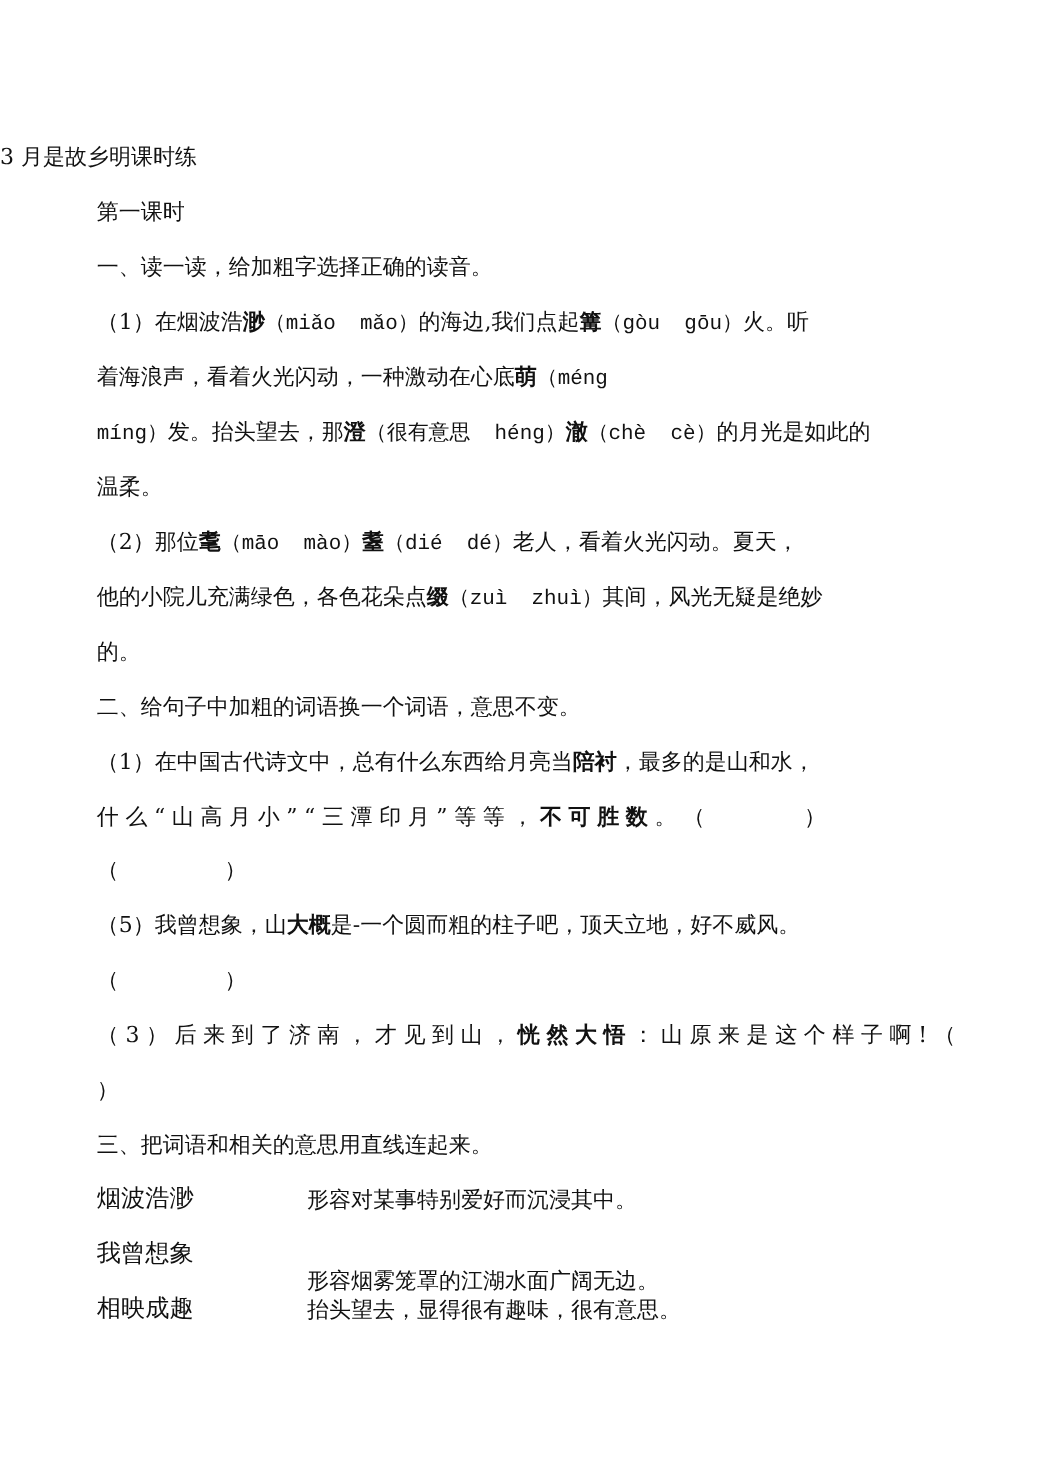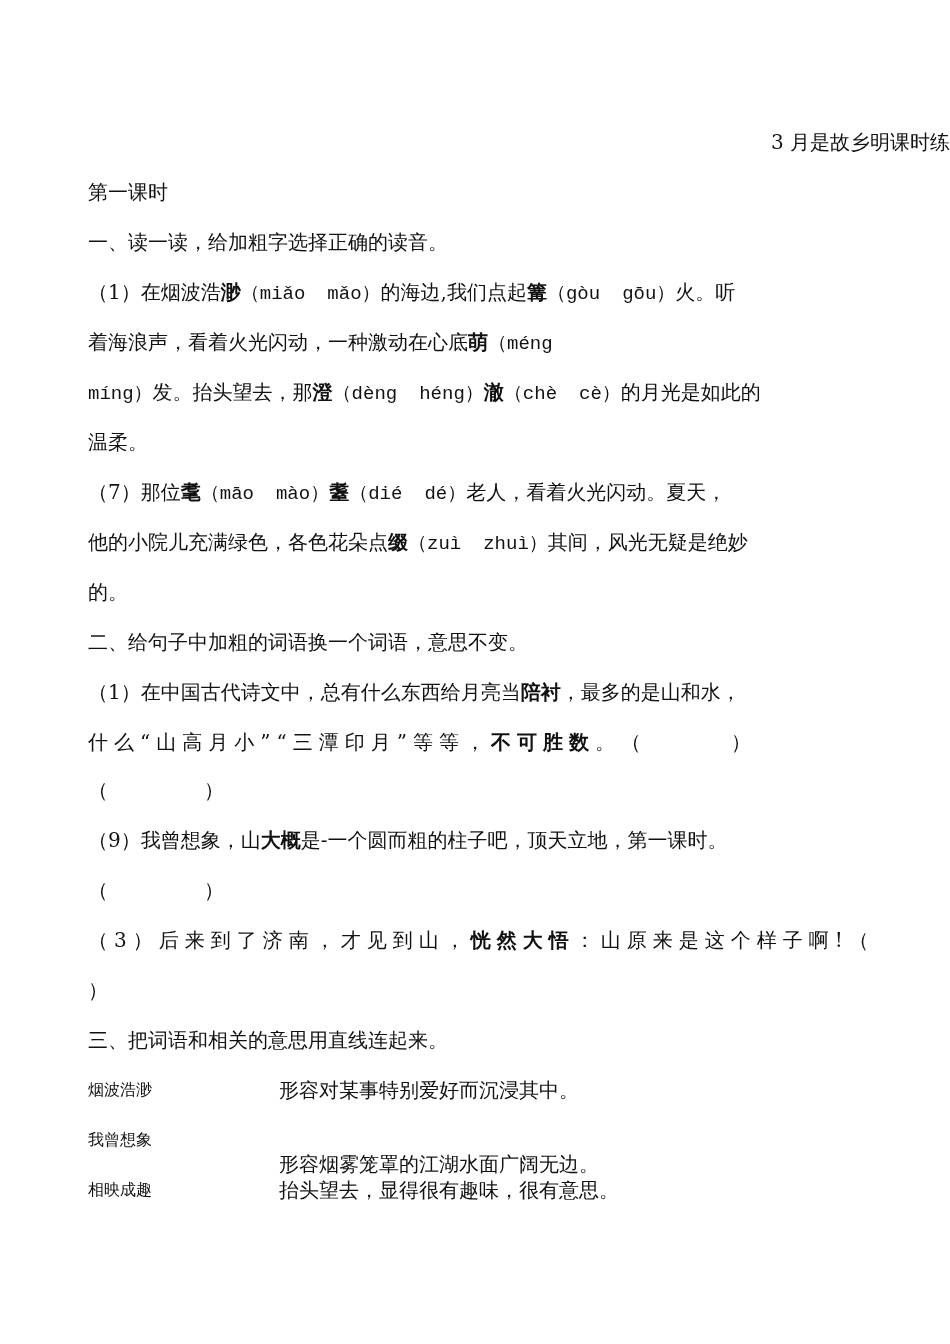--- a/index.html
+++ b/index.html
@@ -1,73 +1,73 @@
 <!DOCTYPE html>
 <html><head>
 <meta charset="utf-8">
 <style>
   html, body { margin: 0; padding: 0; background: #ffffff; }
   body { width: 950px; height: 1344px; position: relative; overflow: hidden;
          font-family: "DejaVu Serif", "Liberation Serif", serif; color: #111; }
   .page { position: absolute; left: 0; top: 0; width: 950px; height: 1344px; }
   .line { position: absolute; left: 88px; font-size: 20px; line-height: 28px; white-space: nowrap; }
-  .title { position: absolute; top: 128px; left: 0; width: 950px; text-align: right; font-size: 20px; line-height: 28px; }
+  .title { position: absolute; top: 128px; left: 0; width: 950px; text-align: left; font-size: 20px; line-height: 28px; }
   .b { font-weight: bold; font-family: "DejaVu Sans", sans-serif; }
   .py { font-family: Liberation Mono, monospace; font-size: 19px; }
   .gap { display: inline-block; width: 22px; }
   .blank { display: inline-block; width: 84px; }
   .blank2 { display: inline-block; width: 96px; }
   .wide { letter-spacing: 6px; }
-  .term { position: absolute; left: 88px; font-size: 16px; line-height: 28px; }
+  .term { position: absolute; left: 88px; font-size: 22px; line-height: 28px; }
   .def { position: absolute; left: 279px; font-size: 20px; line-height: 28px; }
 </style>
 </head>
 <body>
 
 <div class="page">
 
   <div class="title">3  月是故乡明课时练</div>
 
   <div class="line" style="top:178px">第一课时</div>
 
   <div class="line" style="top:228px">一、读一读，给加粗字选择正确的读音。</div>
 
   <div class="line" style="top:278px">
     <span>（1）在烟波浩</span><span class="b">渺</span><span class="py">（miǎo</span><span class="gap"></span><span class="py">mǎo）</span><span>的海边,我们点起</span><span class="b">篝</span><span class="py">（gòu</span><span class="gap"></span><span class="py">gōu）</span><span>火。听</span>
   </div>
   <div class="line" style="top:328px">
     <span>着海浪声，看着火光闪动，一种激动在心底</span><span class="b">萌</span><span class="py">（méng</span>
   </div>
   <div class="line" style="top:378px">
-    <span class="py">míng）</span><span>发。抬头望去，那</span><span class="b">澄</span><span class="py">（dèng</span><span class="gap"></span><span class="py">héng）</span><span class="b">澈</span><span class="py">（chè</span><span class="gap"></span><span class="py">cè）</span><span>的月光是如此的</span>
+    <span class="py">míng）</span><span>发。抬头望去，那</span><span class="b">澄</span><span class="py">（很有意思</span><span class="gap"></span><span class="py">héng）</span><span class="b">澈</span><span class="py">（chè</span><span class="gap"></span><span class="py">cè）</span><span>的月光是如此的</span>
   </div>
   <div class="line" style="top:428px">温柔。</div>
 
   <div class="line" style="top:478px">
-    <span>（7）那位</span><span class="b">耄</span><span class="py">（māo</span><span class="gap"></span><span class="py">mào）</span><span class="b">耋</span><span class="py">（dié</span><span class="gap"></span><span class="py">dé）</span><span>老人，看着火光闪动。夏天，</span>
+    <span>（2）那位</span><span class="b">耄</span><span class="py">（māo</span><span class="gap"></span><span class="py">mào）</span><span class="b">耋</span><span class="py">（dié</span><span class="gap"></span><span class="py">dé）</span><span>老人，看着火光闪动。夏天，</span>
   </div>
   <div class="line" style="top:528px">
     <span>他的小院儿充满绿色，各色花朵点</span><span class="b">缀</span><span class="py">（zuì</span><span class="gap"></span><span class="py">zhuì）</span><span>其间，风光无疑是绝妙</span>
   </div>
   <div class="line" style="top:578px">的。</div>
 
   <div class="line" style="top:628px">二、给句子中加粗的词语换一个词语，意思不变。</div>
 
   <div class="line" style="top:678px">
     <span>（1）在中国古代诗文中，总有什么东西给月亮当</span><span class="b">陪衬</span><span>，最多的是山和水，</span>
   </div>
   <div class="line wide" style="top:728px">
     <span>什么“山高月小”“三潭印月”等等，</span><span class="b">不可胜数</span><span>。（</span><span class="blank"></span><span>）</span>
   </div>
   <div class="line" style="top:776px">
     <span>（</span><span class="blank2"></span><span>）</span>
   </div>
 
   <div class="line" style="top:826px">
-    <span>（9）我曾想象，山</span><span class="b">大概</span><span>是-一个圆而粗的柱子吧，顶天立地，第一课时。</span>
+    <span>（5）我曾想象，山</span><span class="b">大概</span><span>是-一个圆而粗的柱子吧，顶天立地，好不威风。</span>
   </div>
   <div class="line" style="top:876px">
     <span>（</span><span class="blank2"></span><span>）</span>
   </div>
 
   <div class="line wide" style="top:926px">
     <span>（3）后来到了济南，才见到山，</span><span class="b">恍然大悟</span><span>：山原来是这个样子啊!（</span>
   </div>
   <div class="line" style="top:976px">）</div>
 

